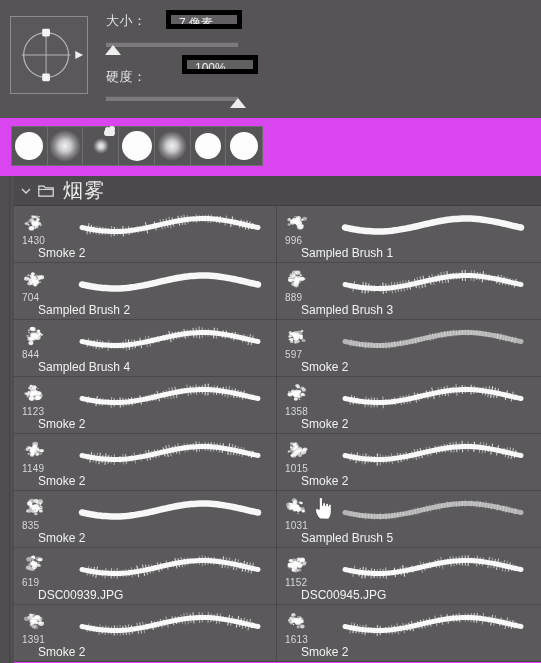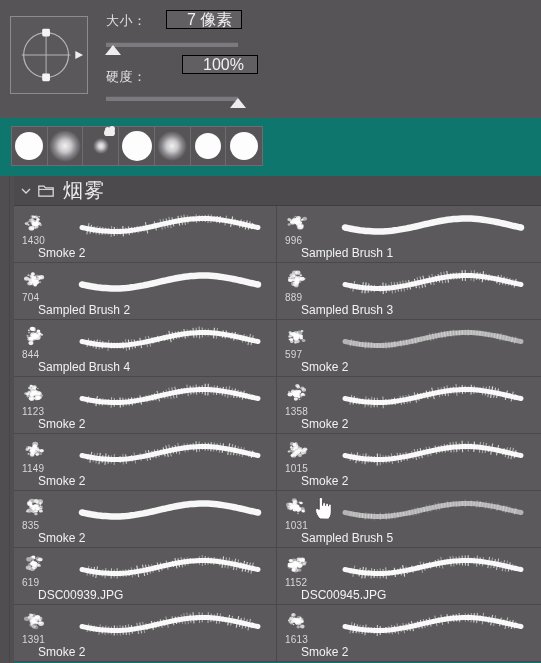--- a/index.html
+++ b/index.html
@@ -3,38 +3,38 @@
 <meta charset="utf-8">
 <style>
   html,body{margin:0;padding:0;}
   body{
     width:541px;height:663px;overflow:hidden;
     background:#565457;
     font-family:"Liberation Sans","DejaVu Sans",sans-serif;
     color:#e6e6e6;
     -webkit-font-smoothing:antialiased;
   }
-  #app{position:relative;width:541px;height:663px;background:#0f766e;}
+  #app{position:relative;width:541px;height:663px;background:#d946ef;}
 
   
   .top-area{position:relative;height:118px;background:#565457;}
 
   .tip-box{
     position:absolute;left:10px;top:16px;width:78px;height:78px;
     border:1px solid #8d8b8e;background:#5a585b;box-sizing:border-box;
   }
   .tip-svg{display:block;width:100%;height:100%;}
   .field-label{
     position:absolute;font-size:13px;color:#e2e2e2;white-space:nowrap;
     letter-spacing:.5px;
   }
   .field-input{
     position:absolute;width:76px;height:19px;
-    background:#615f62;border:1px solid #000000;box-sizing:border-box;
-    font-size:16px;color:#f0f0f0;line-height:17px;padding-left:20px;
+    background:#615f62;border:5px solid #000000;box-sizing:border-box;
+    font-size:12px;color:#f0f0f0;line-height:17px;padding-left:8px;
     white-space:nowrap;overflow:hidden;
   }
   .slider-track{
     position:absolute;height:5px;background:#7c7a7e;
     border-top:1px solid #5f5d61;box-sizing:border-box;
   }
   .slider-thumb{
     position:absolute;width:0;height:0;
     border-left:8px solid transparent;border-right:8px solid transparent;
     border-bottom:10px solid #ededed;

